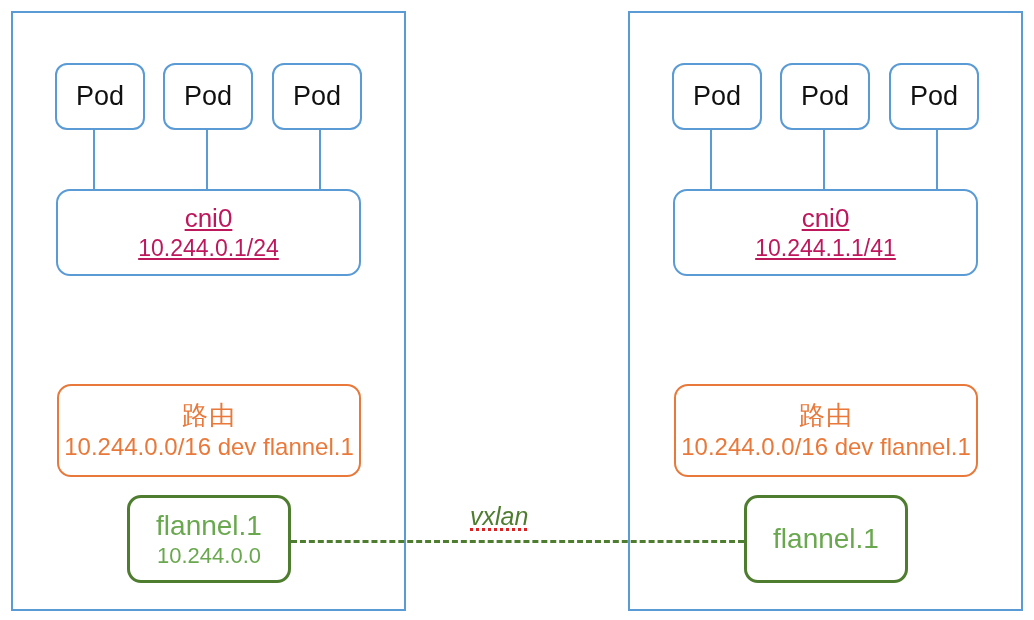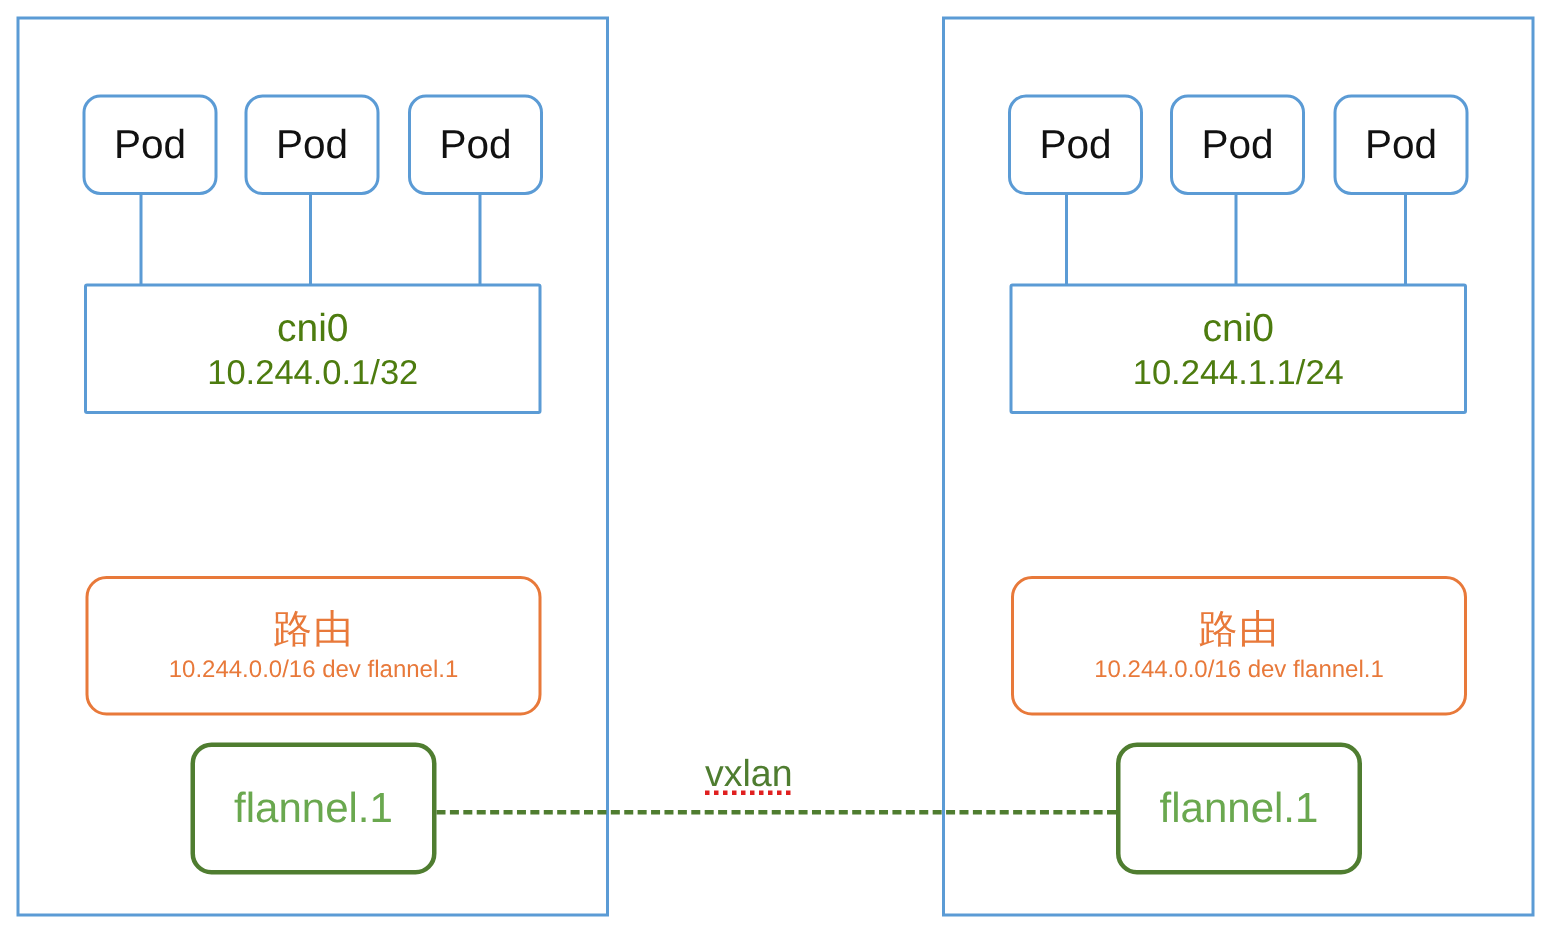--- a/index.html
+++ b/index.html
@@ -42,34 +42,35 @@
 
   .pod-box {
     border: 2px solid #5b9bd5;
     border-radius: 12px;
     color: #111111;
     font-size: 27px;
   }
 
   .cni-box {
     border: 2px solid #5b9bd5;
-    border-radius: 2px;
-    color: #4d7c0f;
+    border-radius: 14px;
+    color: #be185d;
+    text-decoration: underline;
   }
   .cni-title { font-size: 26px; }
   .cni-sub   { font-size: 23px; margin-top: 2px; }
 
   .route-box {
     border: 2px solid #e8793a;
     border-radius: 14px;
     color: #e8793a;
     margin-top: 19px;
   }
   .route-title { font-size: 26px; letter-spacing: 1px; }
-  .route-sub   { font-size: 16px; margin-top: 3px; }
+  .route-sub   { font-size: 24px; margin-top: 3px; }
 
   .flannel-box {
     border: 3px solid #4f7d30;
     border-radius: 14px;
     color: #6aa84f;
   }
   .flannel-title { font-size: 28px; }
   .flannel-sub   { font-size: 22px; margin-top: 1px; }
 
   
@@ -114,59 +115,60 @@
   <div class="rbox pod-box" style="left:272px; top:63px; width:90px; height:67px;">
     <span>Pod</span>
   </div>
 
   <div class="vline" style="left:93px; top:130px; height:60px;"></div>
   <div class="vline" style="left:206px; top:130px; height:60px;"></div>
   <div class="vline" style="left:319px; top:130px; height:60px;"></div>
 
   <div class="rbox cni-box" style="left:56px; top:189px; width:305px; height:87px;">
     <span class="cni-title">cni0</span>
-    <span class="cni-sub">10.244.0.1/32</span>
+    <span class="cni-sub">10.244.0.1/24</span>
   </div>
 
   <div class="rbox route-box" style="left:57px; top:365px; width:304px; height:93px;">
     <span class="route-title">路由</span>
     <span class="route-sub">10.244.0.0/16 dev flannel.1</span>
   </div>
 
   <div class="rbox flannel-box" style="left:127px; top:495px; width:164px; height:88px;">
     <span class="flannel-title">flannel.1</span>
+    <span class="flannel-sub">10.244.0.0</span>
   </div>
 
   <div class="node-box" style="left:628px; top:11px; width:395px; height:600px;"></div>
 
   <div class="rbox pod-box" style="left:672px; top:63px; width:90px; height:67px;">
     <span>Pod</span>
   </div>
   <div class="rbox pod-box" style="left:780px; top:63px; width:90px; height:67px;">
     <span>Pod</span>
   </div>
   <div class="rbox pod-box" style="left:889px; top:63px; width:90px; height:67px;">
     <span>Pod</span>
   </div>
 
   <div class="vline" style="left:710px; top:130px; height:60px;"></div>
   <div class="vline" style="left:823px; top:130px; height:60px;"></div>
   <div class="vline" style="left:936px; top:130px; height:60px;"></div>
 
   <div class="rbox cni-box" style="left:673px; top:189px; width:305px; height:87px;">
     <span class="cni-title">cni0</span>
-    <span class="cni-sub">10.244.1.1/24</span>
+    <span class="cni-sub">10.244.1.1/41</span>
   </div>
 
   <div class="rbox route-box" style="left:674px; top:365px; width:304px; height:93px;">
     <span class="route-title">路由</span>
     <span class="route-sub">10.244.0.0/16 dev flannel.1</span>
   </div>
 
   <div class="rbox flannel-box" style="left:744px; top:495px; width:164px; height:88px;">
     <span class="flannel-title">flannel.1</span>
   </div>
 
   <div class="tunnel-line" style="left:291px; top:540px; width:453px;"></div>
 
-  <div class="tunnel-label" style="left:470px; top:502px;">vxlan</div>
+  <div class="tunnel-label" style="left:470px; top:502px;font-style:italic;">vxlan</div>
 
 </div>
 
 </body></html>

